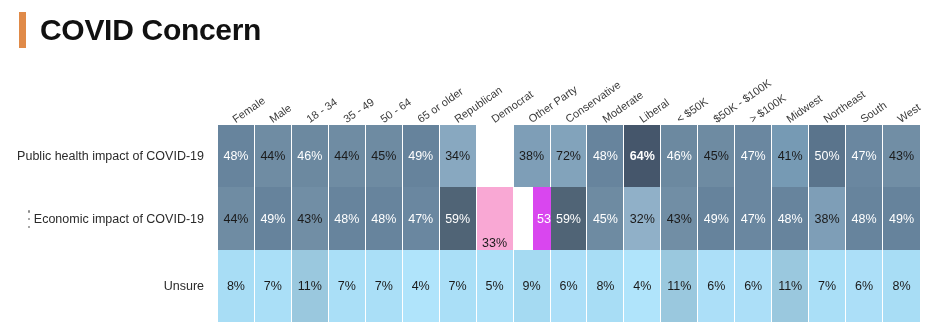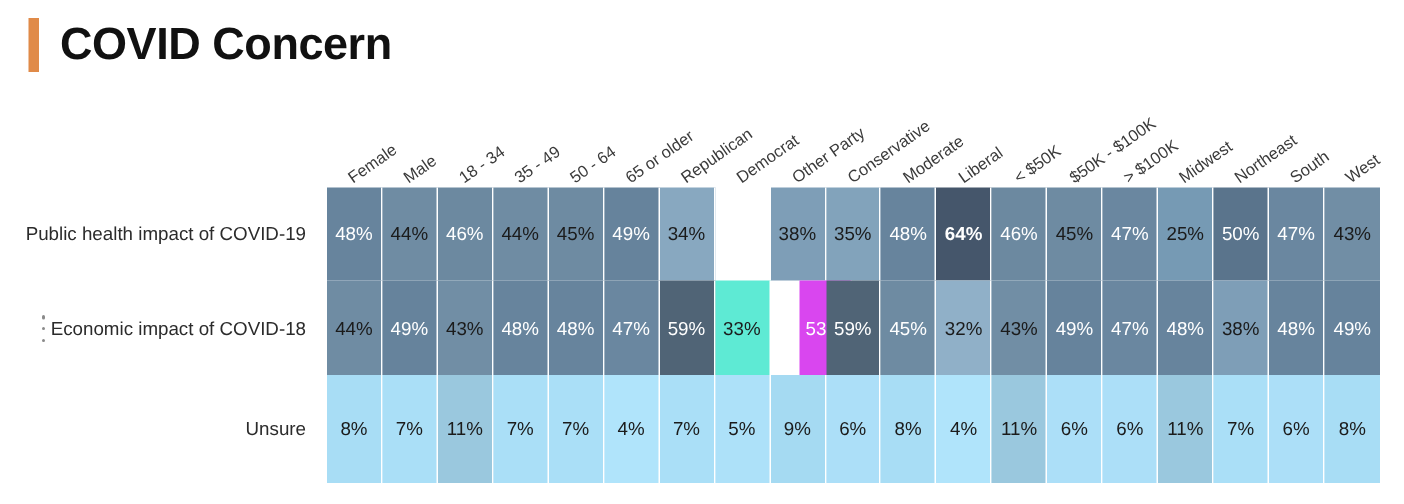--- a/index.html
+++ b/index.html
@@ -167,21 +167,21 @@
       <div class="col-header" style="left: 499.528px;">$50K - $100K</div>
       <div class="col-header" style="left: 536.476px;">&gt; $100K</div>
       <div class="col-header" style="left: 573.423px;">Midwest</div>
       <div class="col-header" style="left: 610.371px;">Northeast</div>
       <div class="col-header" style="left: 647.318px;">South</div>
       <div class="col-header" style="left: 684.265px;">West</div>
     </div>
 
   <div id="row-labels">
       <div class="row-label" style="top: 24px;">Public health impact of COVID-19</div>
-      <div class="row-label" style="top: 86.5px;">Economic impact of COVID-18</div>
+      <div class="row-label" style="top: 86.5px;">Economic impact of COVID-19</div>
       <div class="row-label" style="top: 154px;">Unsure</div>
     </div>
 
   <div id="grid">
       <div class="cell" style="left: 0px; top: 0px; width: 36.9474px; height: 62px; background: rgb(103, 132, 157); color: rgb(255, 255, 255);">
         <span class="cell-value">48%</span>
       </div>
       <div class="cell" style="left: 36.9474px; top: 0px; width: 36.9474px; height: 62px; background: rgb(111, 140, 163); color: rgb(27, 27, 27);">
         <span class="cell-value">44%</span>
       </div>
@@ -197,39 +197,39 @@
       <div class="cell" style="left: 184.737px; top: 0px; width: 36.9474px; height: 62px; background: rgb(102, 131, 156); color: rgb(255, 255, 255);">
         <span class="cell-value">49%</span>
       </div>
       <div class="cell" style="left: 221.684px; top: 0px; width: 36.9474px; height: 62px; background: rgb(136, 168, 192); color: rgb(27, 27, 27);">
         <span class="cell-value">34%</span>
       </div>
       <div class="cell" style="left: 295.579px; top: 0px; width: 36.9474px; height: 62px; background: rgb(126, 158, 183); color: rgb(27, 27, 27);">
         <span class="cell-value">38%</span>
       </div>
       <div class="cell" style="left: 332.526px; top: 0px; width: 36.9474px; height: 62px; background: rgb(130, 163, 187); color: rgb(27, 27, 27);">
-        <span class="cell-value">35%</span>
+        <span class="cell-value">72%</span>
       </div>
       <div class="cell" style="left: 369.474px; top: 0px; width: 36.9474px; height: 62px; background: rgb(103, 132, 157); color: rgb(255, 255, 255);">
         <span class="cell-value">48%</span>
       </div>
       <div class="cell" style="left: 406.421px; top: 0px; width: 36.9474px; height: 62px; background: rgb(69, 86, 107); color: rgb(255, 255, 255); font-weight: bold;">
         <span class="cell-value">64%</span>
       </div>
       <div class="cell" style="left: 443.368px; top: 0px; width: 36.9474px; height: 62px; background: rgb(108, 137, 160); color: rgb(255, 255, 255);">
         <span class="cell-value">46%</span>
       </div>
       <div class="cell" style="left: 480.316px; top: 0px; width: 36.9474px; height: 62px; background: rgb(110, 139, 162); color: rgb(27, 27, 27);">
         <span class="cell-value">45%</span>
       </div>
       <div class="cell" style="left: 517.263px; top: 0px; width: 36.9474px; height: 62px; background: rgb(106, 135, 160); color: rgb(255, 255, 255);">
         <span class="cell-value">47%</span>
       </div>
       <div class="cell" style="left: 554.211px; top: 0px; width: 36.9474px; height: 62px; background: rgb(118, 154, 180); color: rgb(27, 27, 27);">
-        <span class="cell-value">25%</span>
+        <span class="cell-value">41%</span>
       </div>
       <div class="cell" style="left: 591.158px; top: 0px; width: 36.9474px; height: 62px; background: rgb(90, 116, 140); color: rgb(255, 255, 255);">
         <span class="cell-value">50%</span>
       </div>
       <div class="cell" style="left: 628.105px; top: 0px; width: 36.9474px; height: 62px; background: rgb(106, 135, 160); color: rgb(255, 255, 255);">
         <span class="cell-value">47%</span>
       </div>
       <div class="cell" style="left: 665.053px; top: 0px; width: 36.9474px; height: 62px; background: rgb(113, 142, 165); color: rgb(27, 27, 27); border-right: none;">
         <span class="cell-value">43%</span>
       </div>
@@ -247,21 +247,21 @@
       </div>
       <div class="cell" style="left: 147.789px; top: 62px; width: 36.9474px; height: 63px; background: rgb(103, 132, 157); color: rgb(255, 255, 255);">
         <span class="cell-value">48%</span>
       </div>
       <div class="cell" style="left: 184.737px; top: 62px; width: 36.9474px; height: 63px; background: rgb(106, 135, 160); color: rgb(255, 255, 255);">
         <span class="cell-value">47%</span>
       </div>
       <div class="cell" style="left: 221.684px; top: 62px; width: 36.9474px; height: 63px; background: rgb(80, 100, 118); color: rgb(255, 255, 255);">
         <span class="cell-value">59%</span>
       </div>
-      <div class="cell" style="left: 258.632px; top: 62px; width: 36.9474px; height: 63px; background: #5eead4; color: rgb(27, 27, 27);">
+      <div class="cell" style="left: 258.632px; top: 62px; width: 36.9474px; height: 63px; background: #f9a8d4; color: rgb(27, 27, 27); align-items: flex-end;">
         <span class="cell-value">33%</span>
       </div>
       <div class="cell" style="left: 295.579px; top: 62px; width: 35px; height: 63px; background: #d946ef; color: rgb(255, 255, 255); margin-left: 19px;">
         <span class="cell-value">53%</span>
       </div>
       <div class="cell" style="left: 332.526px; top: 62px; width: 36.9474px; height: 63px; background: rgb(80, 100, 118); color: rgb(255, 255, 255);">
         <span class="cell-value">59%</span>
       </div>
       <div class="cell" style="left: 369.474px; top: 62px; width: 36.9474px; height: 63px; background: rgb(110, 139, 162); color: rgb(255, 255, 255);">
         <span class="cell-value">45%</span>

